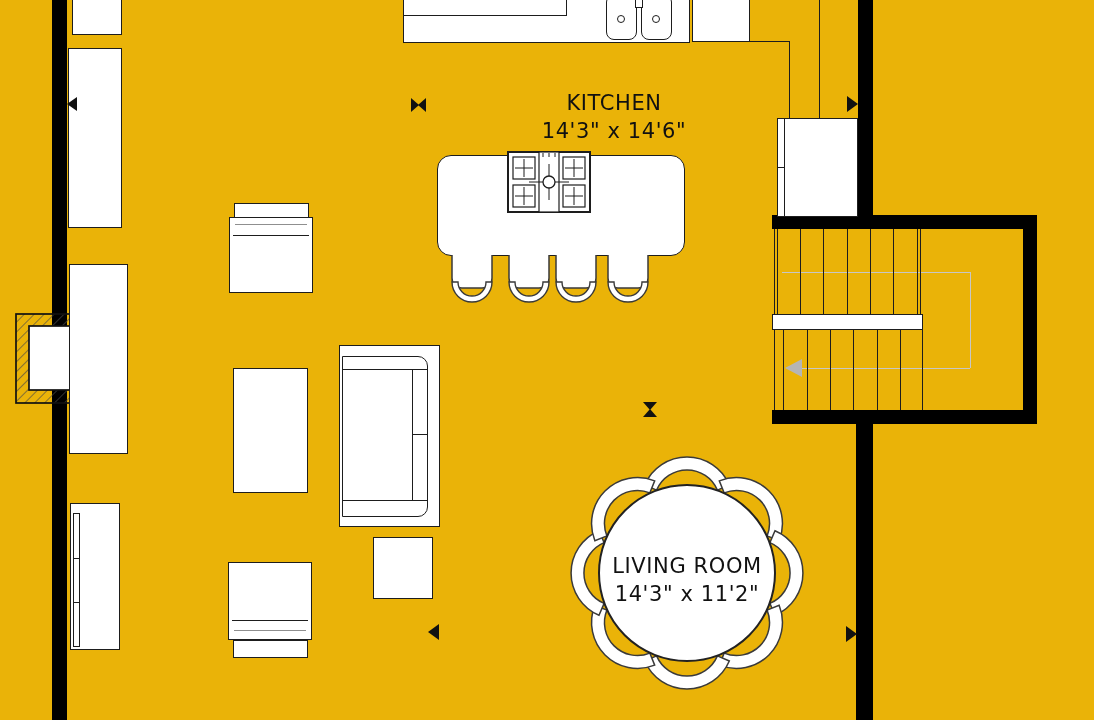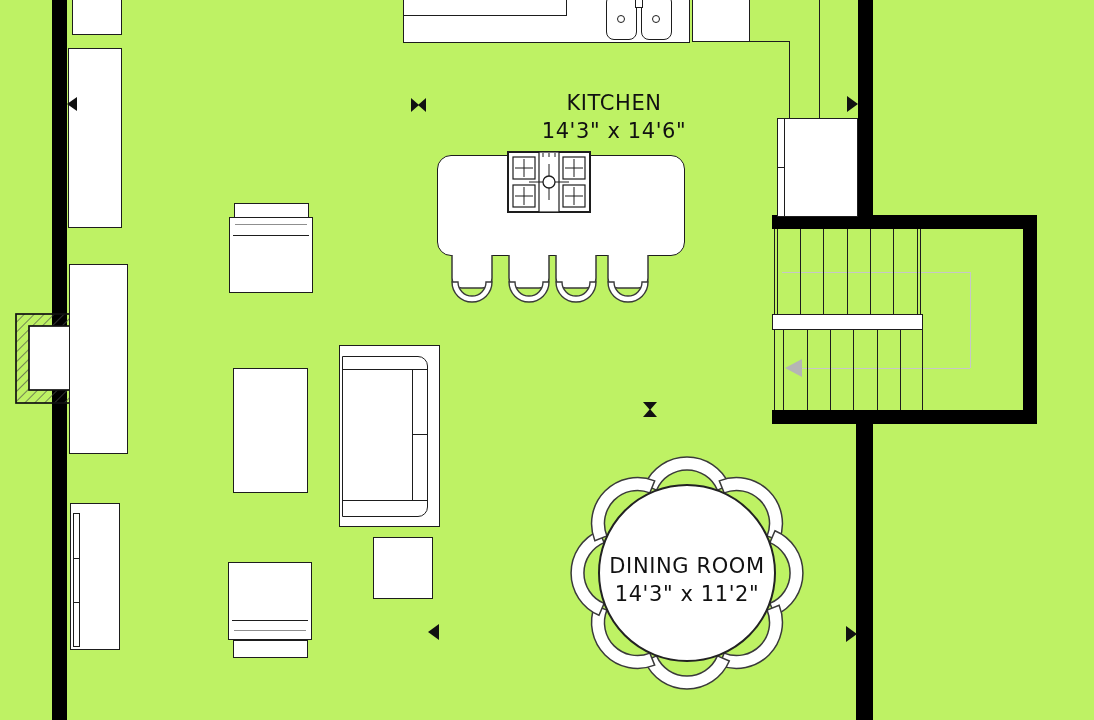--- a/index.html
+++ b/index.html
@@ -1,16 +1,16 @@
 <!DOCTYPE html>
 <html><head>
 <meta charset="utf-8">
 <style>
   html,body{margin:0;padding:0;background:#fff;}
-  #plan{position:relative;width:1094px;height:720px;background:#bef264;overflow:hidden;
+  #plan{position:relative;width:1094px;height:720px;background:#eab308;overflow:hidden;
         font-family:"DejaVu Sans",sans-serif;}
   .abs{position:absolute;box-sizing:border-box;}
   .wall{background:#000;}
   .f{background:#fff;border:1.6px solid #1d1d1d;}
   .hl{height:0;border-top:1.5px solid #1d1d1d;}
   .vl{width:0;border-left:1.5px solid #1d1d1d;}
   .hlg{height:0;border-top:1.5px solid #8f8f8f;}
   .gvl{width:0;border-left:1.5px solid #c7c7c7;}
   .ghl{height:0;border-top:1.5px solid #c7c7c7;}
   .tri{width:0;height:0;}
@@ -213,17 +213,17 @@
     <div class="abs tri" style="left:0;top:7px;border-left:7px solid transparent;border-right:7px solid transparent;border-bottom:8px solid #111;"></div>
   </div>
   <div class="abs tri" style="left:428px;top:624px;border-top:8px solid transparent;border-bottom:8px solid transparent;border-right:11px solid #111;"></div>
   <div class="abs tri" style="left:846px;top:626px;border-top:8px solid transparent;border-bottom:8px solid transparent;border-left:11px solid #111;"></div>
 
   <div class="abs lbl" style="left:464px;top:89px;width:300px;">
     <div>KITCHEN</div>
     <div>14'3" x 14'6"</div>
   </div>
   <div class="abs lbl" style="left:537px;top:552px;width:300px;">
-    <div>DINING ROOM</div>
+    <div>LIVING ROOM</div>
     <div>14'3" x 11'2"</div>
   </div>
 
 </div>
 
 </body></html>

